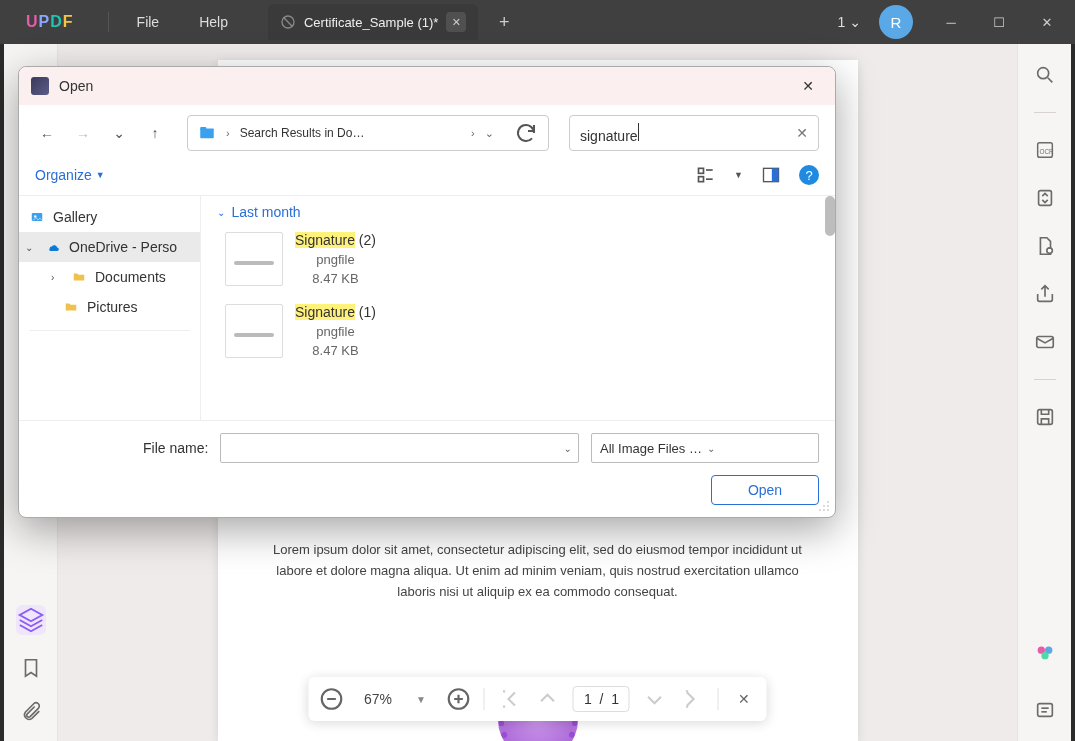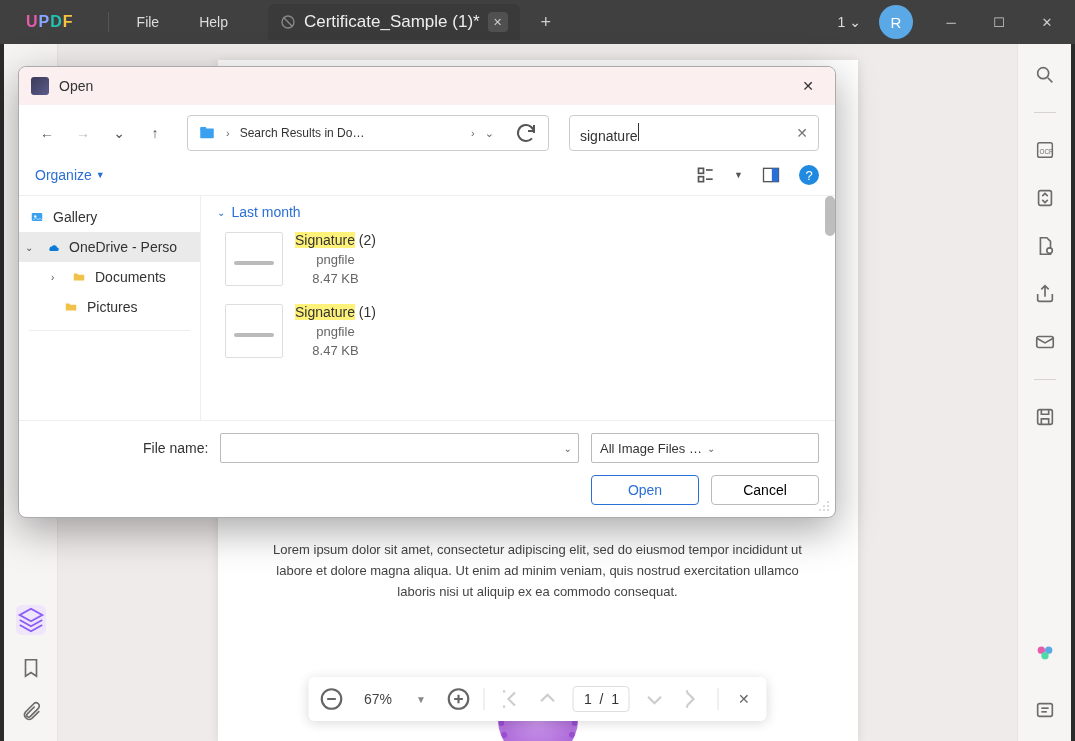--- a/index.html
+++ b/index.html
@@ -6,21 +6,21 @@
 body { width: 1075px; height: 741px; background: #2b2b2b; overflow: hidden; position: relative; }
 
 
 .titlebar { height: 44px; background: #404040; display: flex; align-items: center; color: #ddd; }
 .logo-updf { margin: 0 26px; font-weight: bold; font-size: 16px; letter-spacing: 1px; }
 .logo-updf span:nth-child(1){color:#e85aaa;} .logo-updf span:nth-child(2){color:#8aa6ff;} .logo-updf span:nth-child(3){color:#20c4b0;} .logo-updf span:nth-child(4){color:#f5c542;}
 .menu-item { padding: 0 20px; font-size: 14px; cursor: pointer; color: #ddd; }
 .titlebar-sep { width: 1px; height: 20px; background: #555; margin: 0 8px; }
 .tab { display: flex; align-items: center; background: #3a3a3a; height: 36px; padding: 0 12px; border-radius: 6px 6px 0 0; margin-left: 20px; gap: 8px; }
 .tab-icon { width: 16px; height: 16px; opacity: 0.7; }
-.tab-title { font-size: 17px; color: #eee; }
+.tab-title { font-size: 13px; color: #eee; }
 .tab-close { width: 20px; height: 20px; display: flex; align-items: center; justify-content: center; background: #505050; border-radius: 4px; font-size: 11px; color: #ccc; cursor: pointer; }
 .newtab-btn { width: 28px; height: 28px; display: flex; align-items: center; justify-content: center; color: #ccc; margin-left: 12px; cursor: pointer; font-size: 18px; }
 .titlebar-right { margin-left: auto; display: flex; align-items: center; gap: 8px; padding-right: 8px; }
 .user-count { color: #ddd; font-size: 14px; display: flex; align-items: center; gap: 4px; }
 .avatar { width: 34px; height: 34px; border-radius: 50%; background: #5aa9e6; color: #fff; display: flex; align-items: center; justify-content: center; font-size: 15px; margin: 0 10px; }
 .win-btn { width: 40px; height: 36px; display: flex; align-items: center; justify-content: center; color: #ccc; cursor: pointer; font-size: 13px; }
 
 
 .app-body { display: flex; height: calc(100% - 44px); background: #f7f4f4; border-radius: 12px 12px 0 0; margin: 0 4px; position: relative; }
 .left-rail { width: 54px; background: #f7f4f4; border-right: 1px solid #e7e3e3; display: flex; flex-direction: column; align-items: center; padding: 18px 0; gap: 26px; position: relative; }
@@ -388,21 +388,20 @@
         <div class="fn-combo">
           <span style="font-size:10px;color:#666;">⌄</span>
         </div>
         <div class="filter-combo">
           <span>All Image Files (*.jpg;*.jpeg;*.jpe</span>
           <span style="font-size:10px;color:#666;">⌄</span>
         </div>
       </div>
       <div class="row-actions">
         <div class="btn primary">Open</div>
-        <div class="btn">Cancel</div>
       </div>
     </div>
     <div class="resize-grip">
       <svg viewBox="0 0 14 14">
           <circle cx="11" cy="3" r="1" fill="#888"></circle>
           <circle cx="7" cy="7" r="1" fill="#888"></circle>
           <circle cx="11" cy="7" r="1" fill="#888"></circle>
           <circle cx="3" cy="11" r="1" fill="#888"></circle>
           <circle cx="7" cy="11" r="1" fill="#888"></circle>
           <circle cx="11" cy="11" r="1" fill="#888"></circle>

